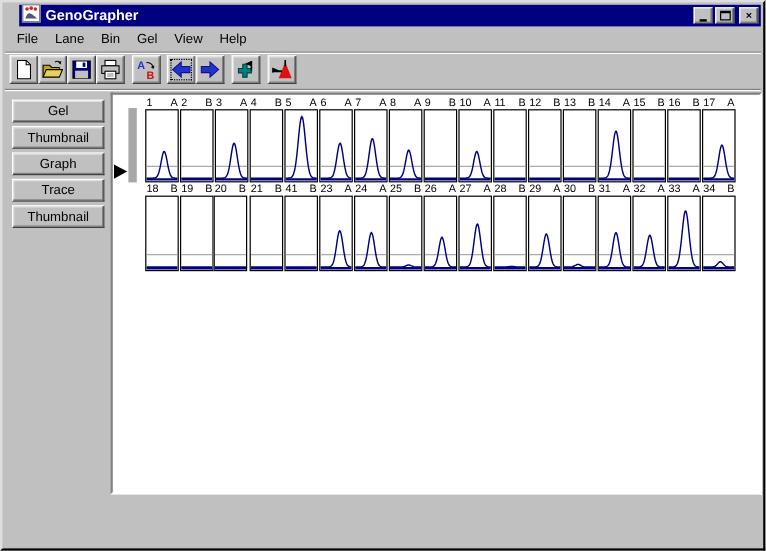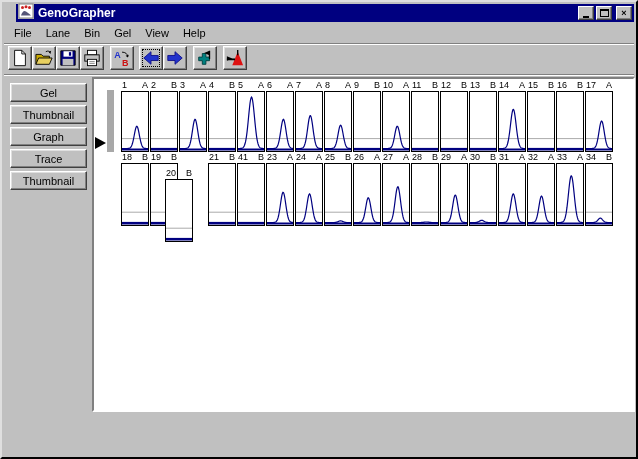--- a/index.html
+++ b/index.html
@@ -405,21 +405,21 @@
           <span>B</span>
         </div>
         <div class="lane-panel" style="height: 63px;">
           <svg width="26" height="61" viewBox="0 0 26 61">
             <line x1="0" y1="48.2" x2="26" y2="48.2" stroke="#aaaaaa" stroke-width="1"></line>
             <line x1="0" y1="59.5" x2="26" y2="59.5" stroke="#000080" stroke-width="2"></line>
             <path d="M0 58.5 L26 58.5" fill="none" stroke="#000080" stroke-width="1.2"></path>
           </svg>
         </div>
       </div>
-      <div class="lane-cell" style="left: 71px; top: 74px; margin-top: 16px;">
+      <div class="lane-cell" style="left: 84px; top: 74px;">
         <div class="lane-label">
           <span>20</span>
           <span>B</span>
         </div>
         <div class="lane-panel" style="height: 63px;">
           <svg width="26" height="61" viewBox="0 0 26 61">
             <line x1="0" y1="48.2" x2="26" y2="48.2" stroke="#aaaaaa" stroke-width="1"></line>
             <line x1="0" y1="59.5" x2="26" y2="59.5" stroke="#000080" stroke-width="2"></line>
             <path d="M0 58.5 L26 58.5" fill="none" stroke="#000080" stroke-width="1.2"></path>
           </svg>

